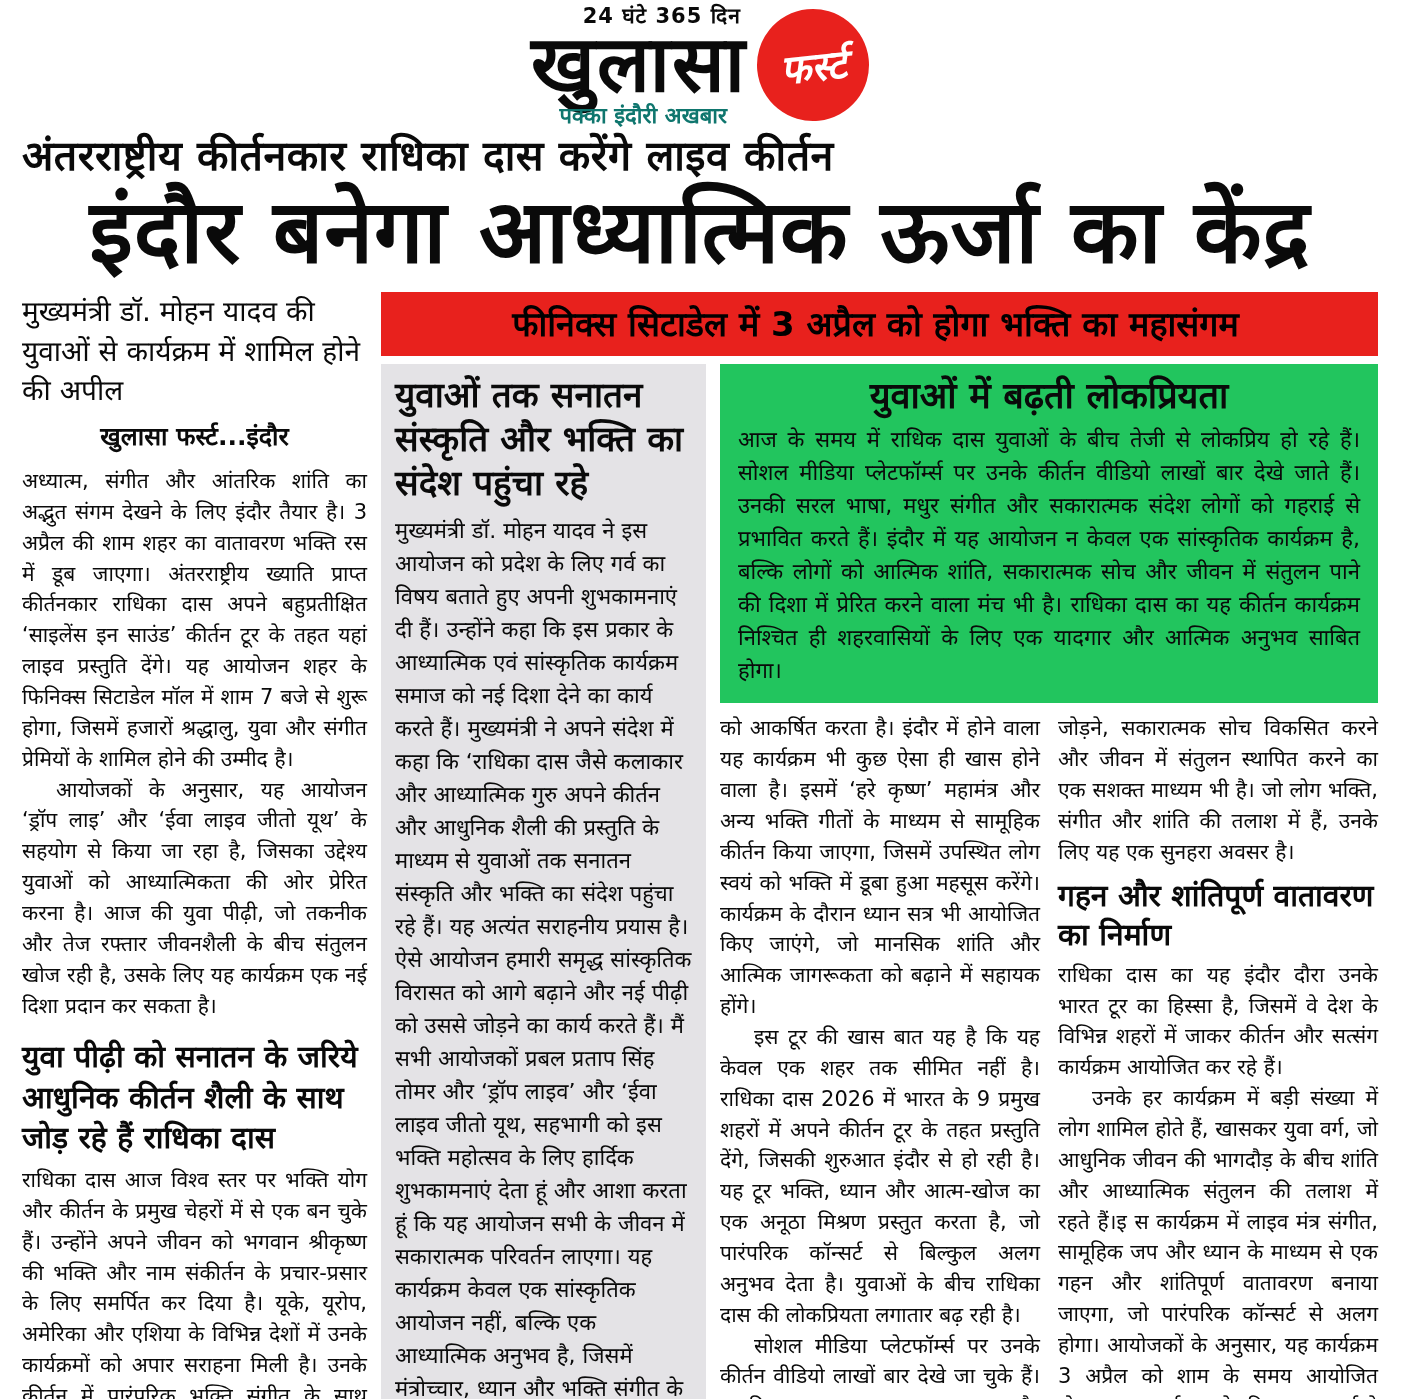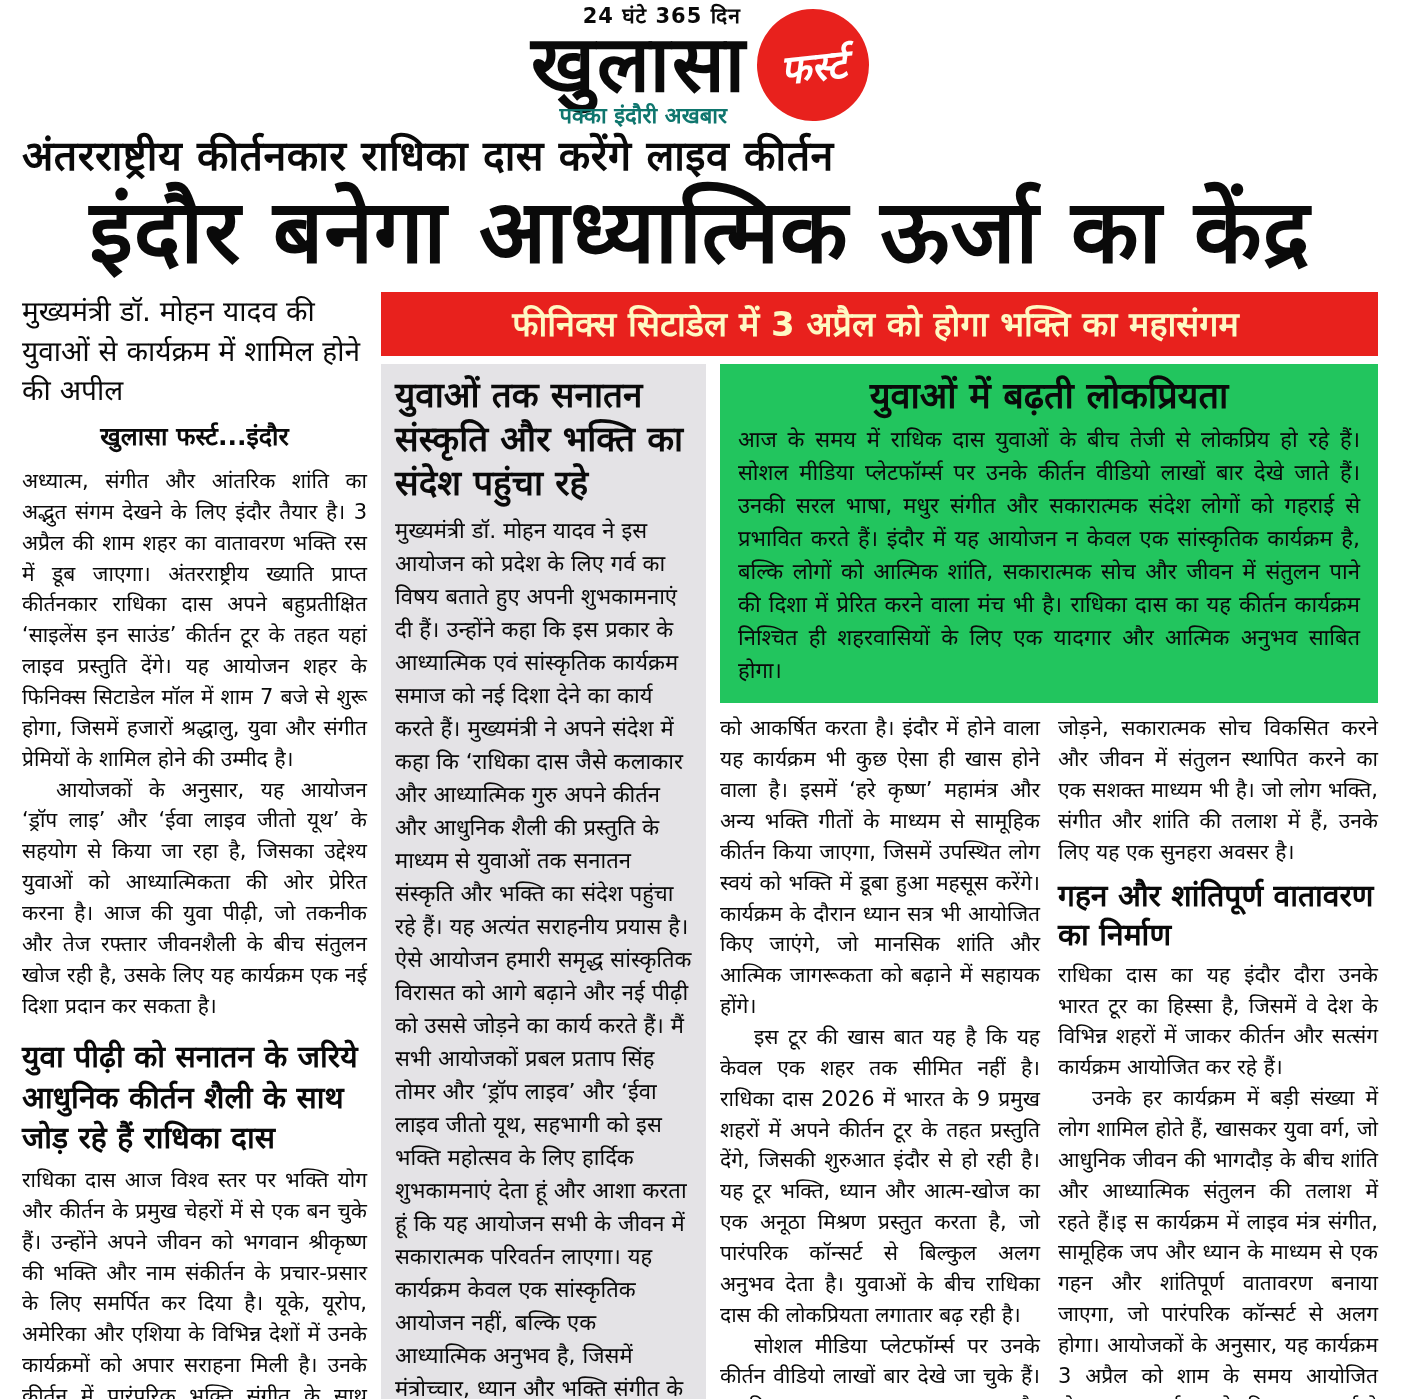--- a/index.html
+++ b/index.html
@@ -31,21 +31,21 @@
   
   .kicker { font-size:41px; font-weight:900; letter-spacing:0.5px; margin-top:2px; }
   .main-headline { text-align:center; font-size:88px; font-weight:900; line-height:1.05; letter-spacing:1px; margin-top:4px; margin-bottom:14px; }
 
   
   .content { display:flex; gap:14px; align-items:stretch; }
   .col1 { width:345px; flex-shrink:0; }
   .right-region { flex:1; display:flex; flex-direction:column; }
 
   .banner {
-    background:#e8211d; color:#fef9c3;
+    background:#e8211d; color:#000000;
     text-align:center; font-size:34px; font-weight:900;
     padding:8px 12px 10px 4px; margin-bottom:8px;
   }
   .right-cols { display:flex; gap:14px; flex:1; }
   .col2 {
     width:325px; flex-shrink:0;
     background:#e4e3e6;
     padding:10px 14px 14px 14px;
   }
   .right-sub { flex:1; display:flex; flex-direction:column; }

